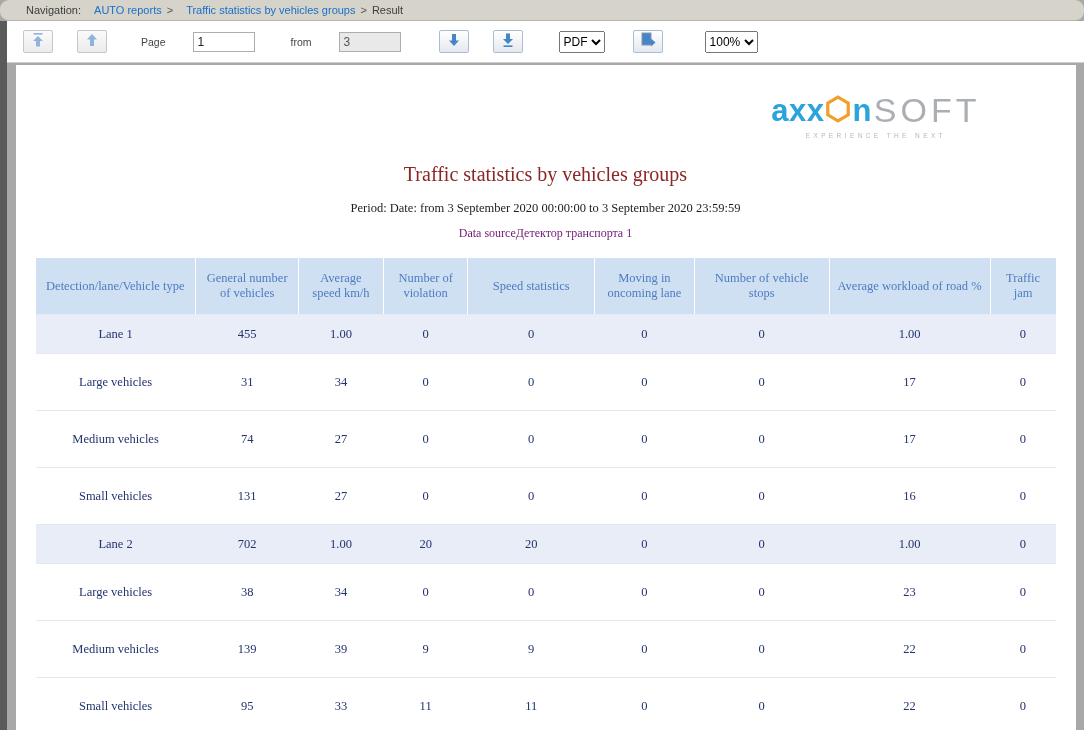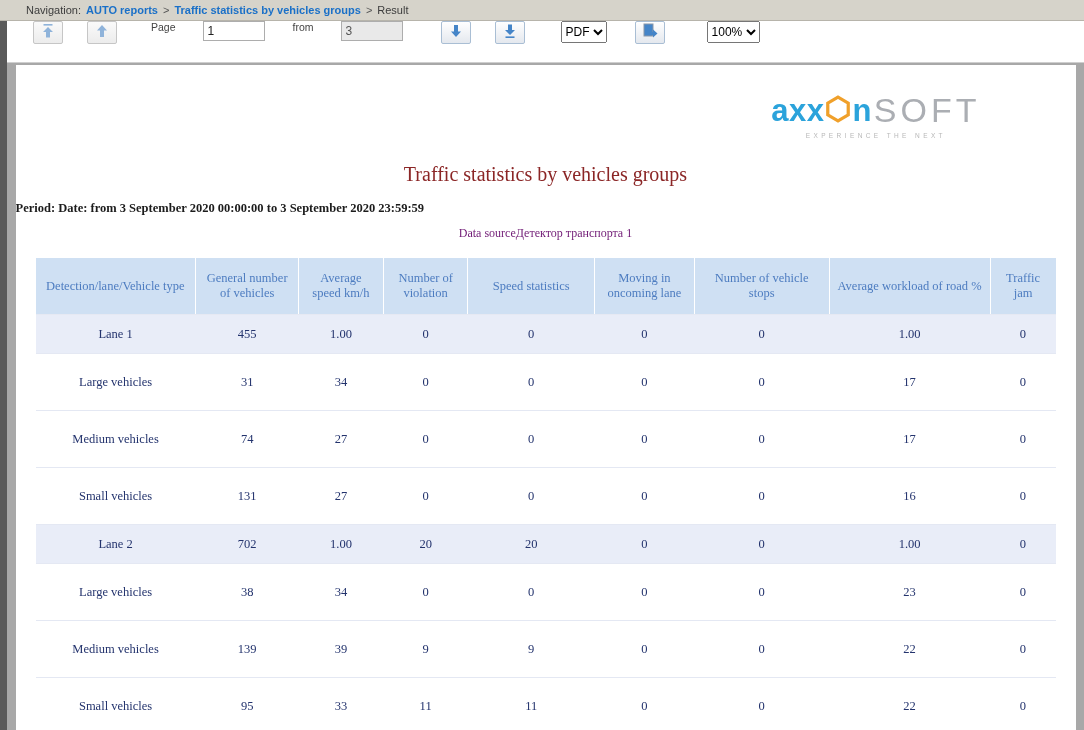--- a/index.html
+++ b/index.html
@@ -5,30 +5,31 @@
   html,body{margin:0;padding:0;}
   body{
     width:1084px;height:730px;overflow:hidden;position:relative;
     background:#a8a8a8;font-family:"Liberation Sans",sans-serif;
   }
   
   .navbar{
     height:20px;background:#d6d3ca;border-bottom:1px solid #b7b4ab;
     display:flex;align-items:center;padding-left:26px;font-size:11px;color:#3c3c3c;gap:5px;
     white-space:nowrap;
-  }
-  .crumb-link{color:var(--link-color,#1a70c8);font-weight:bold;cursor:pointer;}
+    border-radius:9px;
+  }
+  .crumb-link{color:var(--link-color,#1a70c8);font-weight:normal;cursor:pointer;margin-left:8px;}
   .crumb-sep{color:#555;}
   .crumb-current{color:#3c3c3c;}
   
   .left-strip{position:absolute;left:0;top:21px;width:7px;bottom:0;background:#5a5a5a;}
   
   .toolbar{
     position:absolute;left:7px;right:0;top:21px;height:41px;background:#ffffff;
-    border-bottom:1px solid #cfcfcf;display:flex;padding-left:26px;gap:24px;
+    border-bottom:1px solid #cfcfcf;display:flex;align-items:center;padding-left:16px;gap:24px;
   }
   .tb-btn{
     width:30px;height:23px;border:1px solid #a9bed4;border-radius:2px;
     background:linear-gradient(#ffffff,#e4e8ee);
     display:flex;align-items:center;justify-content:center;padding:0;cursor:pointer;
   }
   .tb-btn.disabled{border-color:#c6c6c6;background:linear-gradient(#fafafa,#ececec);}
   .tb-btn.disabled svg path,.tb-btn.disabled svg rect{fill:#8fb3da;}
   .tb-btn svg path,.tb-btn svg rect{fill:#4585c8;}
   .tb-label{font-size:10.5px;color:#444;margin:0 3px;}
@@ -49,21 +50,21 @@
   .logo-line{display:flex;align-items:center;font-family:"Liberation Sans",sans-serif;line-height:1;}
   .logo-a{font-size:31px;font-weight:bold;color:#2ba3db;letter-spacing:0.5px;}
   .logo-hex{margin:0 1px;}
   .logo-soft{font-size:34px;color:#abaeb3;letter-spacing:4px;font-weight:400;margin-left:2px;}
   .logo-tagline{
     font-family:"Liberation Sans",sans-serif;font-size:6.5px;letter-spacing:3.4px;
     color:#b8b8b8;margin-top:5px;text-align:center;
   }
   
   .report-title{text-align:center;margin:0;padding-top:98px;font-size:20px;font-weight:normal;color:var(--title-color,#8b2626);}
-  .report-period{margin-top:15px;font-size:12.5px;color:#1c1c1c;font-weight:bold;}
+  .report-period{text-align:center;margin-top:15px;font-size:12.5px;color:#1c1c1c;}
   .report-datasource{text-align:center;margin-top:10px;font-size:12px;color:#701a75;}
   
   .report-table{
     width:1020px;margin:17px auto 0;border-collapse:collapse;table-layout:fixed;
     font-size:12.5px;color:var(--cell-text,#23336d);text-align:center;
   }
   .report-table thead th{
     background:var(--header-bg,#cfe0f3);color:var(--header-text,#4d7cc0);
     font-weight:normal;height:52px;border-right:1px solid #ffffff;
     border-bottom:1px solid #e6e9f3;padding:2px 6px;font-size:12.5px;
@@ -94,21 +95,21 @@
           <path d="M6 3 L11 8 H8 V13.5 H4 V8 H1 Z"></path>
         </svg></span>
   </button>
   <button class="tb-btn disabled">
     <span><svg width="12" height="14" viewBox="0 0 12 14">
           <path d="M6 1 L11 6.5 H8 V13 H4 V6.5 H1 Z"></path>
         </svg></span>
   </button>
   <span class="tb-label" style="margin-left:10px">Page</span>
   <input class="tb-input" value="1" style="">
-  <span class="tb-label" style="margin-left:4px">from</span>
+  <span class="tb-label" style="margin-left:12px">from</span>
   <input class="tb-input ro" disabled="" value="3" style="">
   <button class="tb-btn" style="margin-left:14px">
     <span><svg width="12" height="14" viewBox="0 0 12 14">
           <path d="M6 13 L1 7.5 H4 V1 H8 V7.5 H11 Z"></path>
         </svg></span>
   </button>
   <button class="tb-btn">
     <span><svg width="12" height="14" viewBox="0 0 12 14">
           <rect x="1.5" y="12.4" width="9" height="1.6"></rect>
           <path d="M6 11 L1 6 H4 V0.5 H8 V6 H11 Z"></path>

